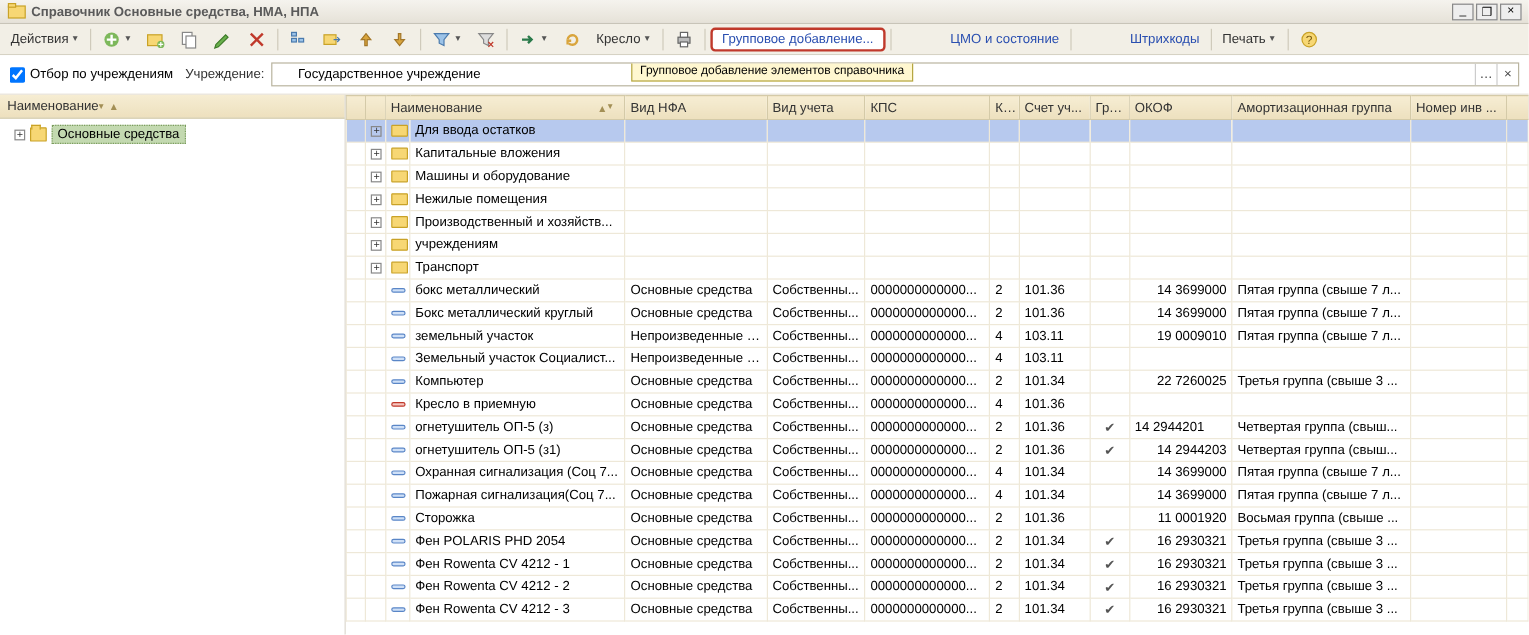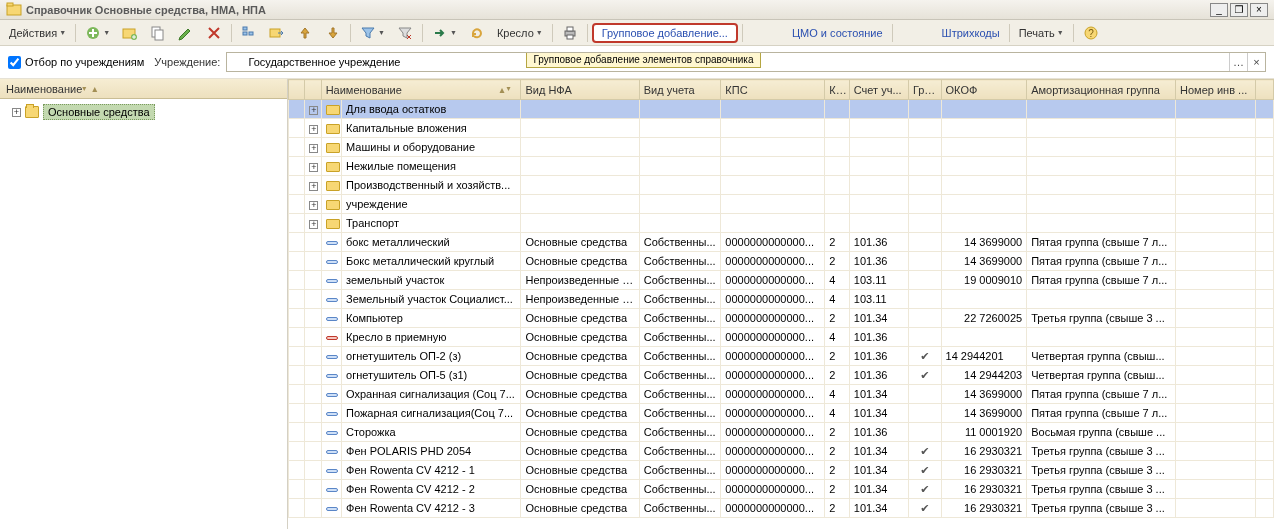--- a/index.html
+++ b/index.html
@@ -342,21 +342,21 @@
                 <td></td>
                 <td></td>
                 <td></td>
                 <td></td>
                 <td></td>
               </tr>
               <tr class="folder">
                 <td></td>
                 <td><span class="rowexp">+</span></td>
                 <td><span class="mini-icon mini-folder"></span></td>
-                <td class="namecell">учреждение</td>
+                <td class="namecell">учреждениям</td>
                 <td></td>
                 <td></td>
                 <td></td>
                 <td></td>
                 <td></td>
                 <td></td>
                 <td></td>
                 <td></td>
                 <td></td>
                 <td></td>
@@ -470,21 +470,21 @@
                 <td style="text-align:center"></td>
                 <td style="text-align:right"></td>
                 <td></td>
                 <td></td>
                 <td></td>
               </tr>
               <tr>
                 <td></td>
                 <td></td>
                 <td><span class="mini-icon mini-item"></span></td>
-                <td>огнетушитель ОП-2 (з)</td>
+                <td>огнетушитель ОП-5 (з)</td>
                 <td>Основные средства</td>
                 <td>Собственны...</td>
                 <td>0000000000000...</td>
                 <td>2</td>
                 <td>101.36</td>
                 <td style="text-align:center"><span class="check">✔</span></td>
                 <td style="text-align:left">14 2944201</td>
                 <td>Четвертая группа (свыш...</td>
                 <td></td>
                 <td></td>

